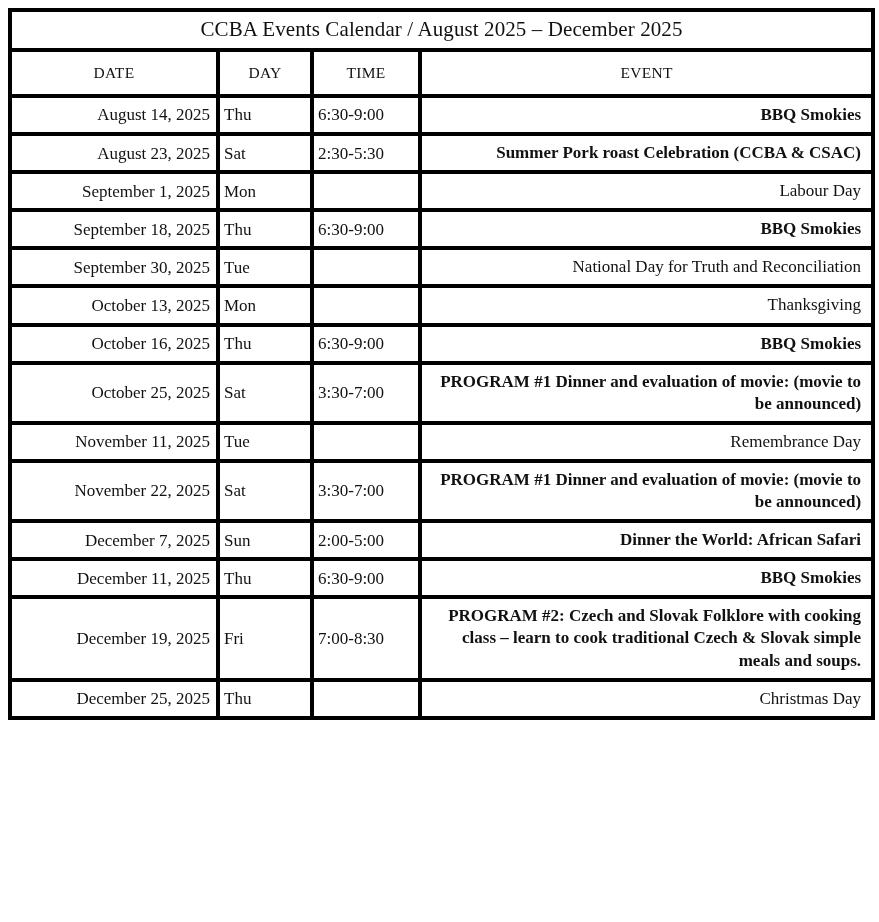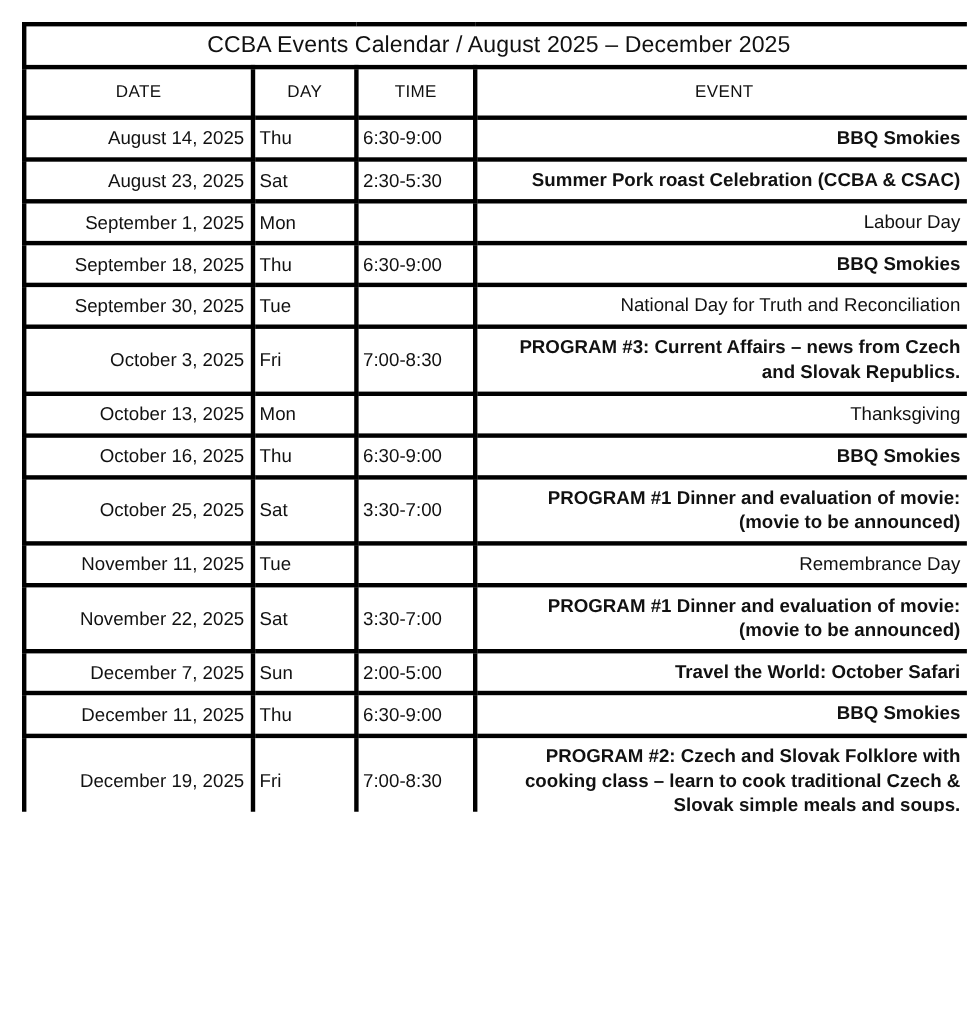--- a/index.html
+++ b/index.html
@@ -12,21 +12,22 @@
     margin: 0;
     padding: 0;
     background: var(--bg);
     font-family: "Liberation Sans", "DejaVu Sans", sans-serif;
     color: var(--text);
   }
   .page {
     width: 879px;
     height: 738px;
     background: var(--bg);
-    padding: 20px;
+    padding: 8px;
+    font-family: Liberation Serif, serif;
   }
   table.events {
     width: 863px;
     border-collapse: collapse;
     table-layout: fixed;
   }
   table.events td, table.events th {
     border: 4px solid var(--border);
     vertical-align: middle;
     color: var(--text);
@@ -123,26 +124,20 @@
     <td class="event-cell bold">BBQ Smokies</td>
   </tr>
 
   <tr>
     <td class="date-cell">September 30, 2025</td>
     <td class="day-cell">Tue</td>
     <td class="time-cell"></td>
     <td class="event-cell">National Day for Truth and Reconciliation</td>
   </tr>
 
-  <tr>
-    <td class="date-cell">October 3, 2025</td>
-    <td class="day-cell">Fri</td>
-    <td class="time-cell">7:00-8:30</td>
-    <td class="event-cell bold">PROGRAM #3: Current Affairs – news from Czech and Slovak Republics.</td>
-  </tr>
 
   <tr>
     <td class="date-cell">October 13, 2025</td>
     <td class="day-cell">Mon</td>
     <td class="time-cell"></td>
     <td class="event-cell">Thanksgiving</td>
   </tr>
 
   <tr>
     <td class="date-cell">October 16, 2025</td>
@@ -172,21 +167,21 @@
     <td class="day-cell">Sat</td>
     <td class="time-cell">3:30-7:00</td>
     <td class="event-cell bold">PROGRAM #1 Dinner and evaluation of movie: (movie to be announced)</td>
   </tr>
 
 
   <tr>
     <td class="date-cell">December 7, 2025</td>
     <td class="day-cell">Sun</td>
     <td class="time-cell">2:00-5:00</td>
-    <td class="event-cell bold">Travel the World: October Safari</td>
+    <td class="event-cell bold">Dinner the World: African Safari</td>
   </tr>
 
   <tr>
     <td class="date-cell">December 11, 2025</td>
     <td class="day-cell">Thu</td>
     <td class="time-cell">6:30-9:00</td>
     <td class="event-cell bold">BBQ Smokies</td>
   </tr>
 
   <tr>

